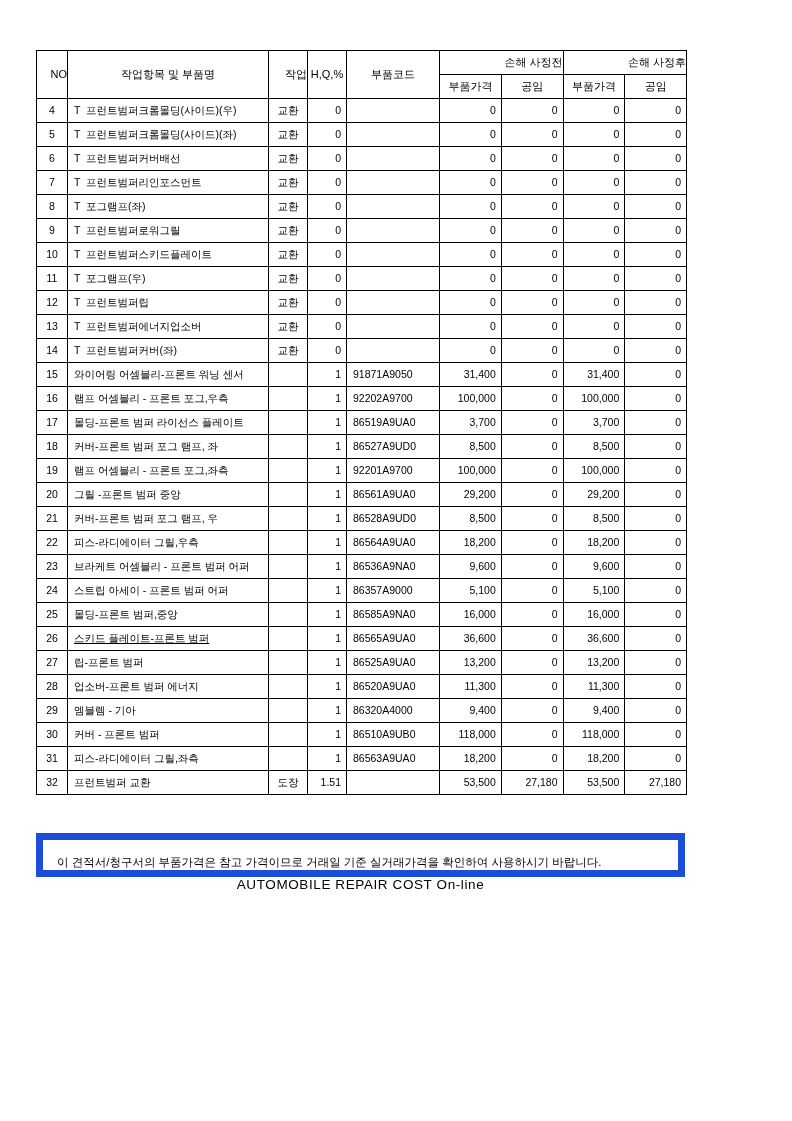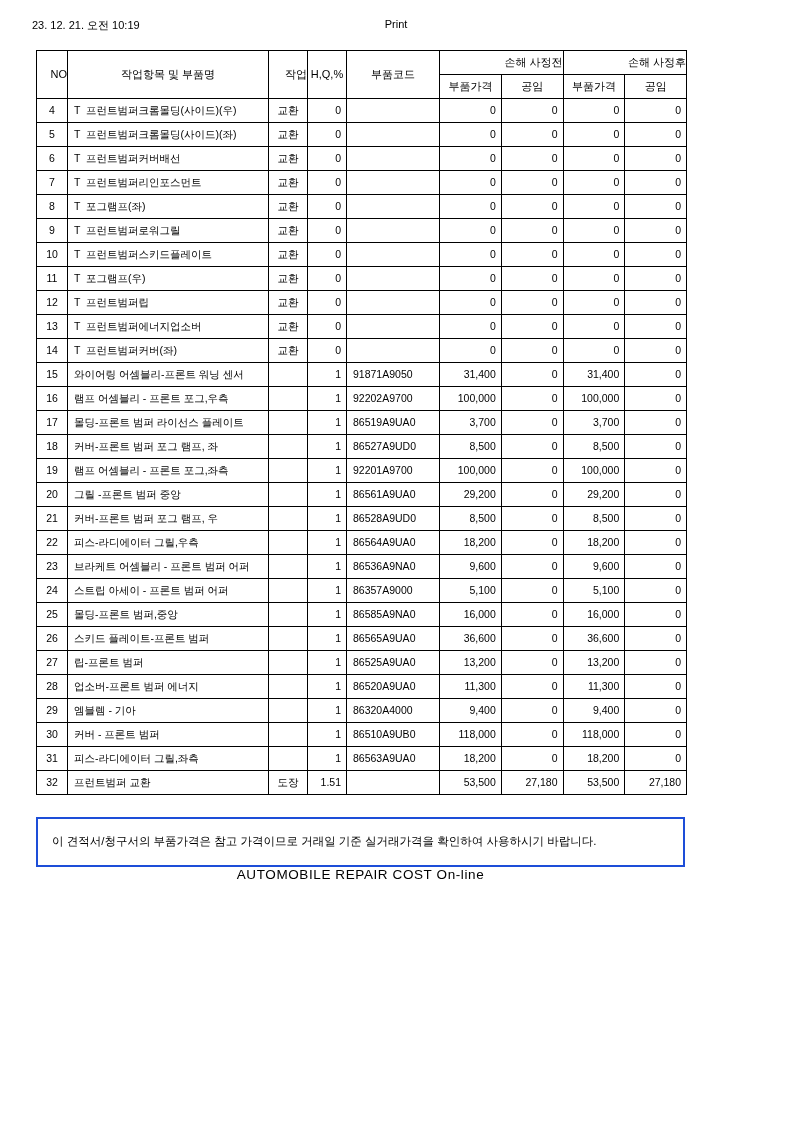--- a/index.html
+++ b/index.html
@@ -103,24 +103,24 @@
   .c-no      { width: 30px;  text-align: center; }
   .c-name    { width: 200px; text-align: left; padding-left: 6px !important; }
   .c-work    { width: 38px;  text-align: center; }
   .c-hq      { width: 38px;  text-align: right; padding-right: 5px !important; }
   .c-code    { width: 92px;  text-align: left; padding-left: 6px !important; }
   .c-num     { width: 63px;  text-align: right; padding-right: 5px !important; }
   .c-num2    { width: 50px;  text-align: right; padding-right: 5px !important; }
   .tmark { display: inline-block; width: 12px; }
 
   .note-box {
-    margin-top: 22px;
+    margin-top: 38px;
     width: 649px;
-    border: 2px solid #1d4ed8;
-    height: 50px;
+    border: 7px solid #1d4ed8;
+    height: 44px;
     line-height: 44px;
     font-size: 11.5px;
     padding-left: 14px;
     box-sizing: border-box;
   }
   .sys-line {
     text-align: center;
     font-size: 13.5px;
     letter-spacing: 0.6px;
     width: 649px;
@@ -130,24 +130,20 @@
     text-align: center;
     font-size: 12px;
     width: 649px;
   }
 </style>
 </head>
 <body>
 
 <div class="page">
 
-  <div class="print-header">
-    <span class="ph-left">23. 12. 21. 오전 10:19</span>
-    <span class="ph-center">Print</span>
-  </div>
 
   <div class="doc">
 
 
     <table class="estimate">
       <thead>
         <tr>
           <th class="c-no" rowspan="2">NO</th>
           <th class="c-name" rowspan="2" style="text-align:center;padding-left:0 !important;">작업항목 및 부품명</th>
           <th class="c-work" rowspan="2">작업</th>
@@ -401,21 +397,21 @@
             <td class="c-work"></td>
             <td class="c-hq">1</td>
             <td class="c-code">86585A9NA0</td>
             <td class="c-num">16,000</td>
             <td class="c-num2">0</td>
             <td class="c-num">16,000</td>
             <td class="c-num2">0</td>
           </tr>
           <tr>
             <td class="c-no">26</td>
-            <td class="c-name" style="padding-left: 24px;">스키드 플레이트-프론트 범퍼</td>
+            <td class="c-name" style="padding-left: 24px; text-decoration: underline;">스키드 플레이트-프론트 범퍼</td>
             <td class="c-work"></td>
             <td class="c-hq">1</td>
             <td class="c-code">86565A9UA0</td>
             <td class="c-num">36,600</td>
             <td class="c-num2">0</td>
             <td class="c-num">36,600</td>
             <td class="c-num2">0</td>
           </tr>
           <tr>
             <td class="c-no">27</td>

